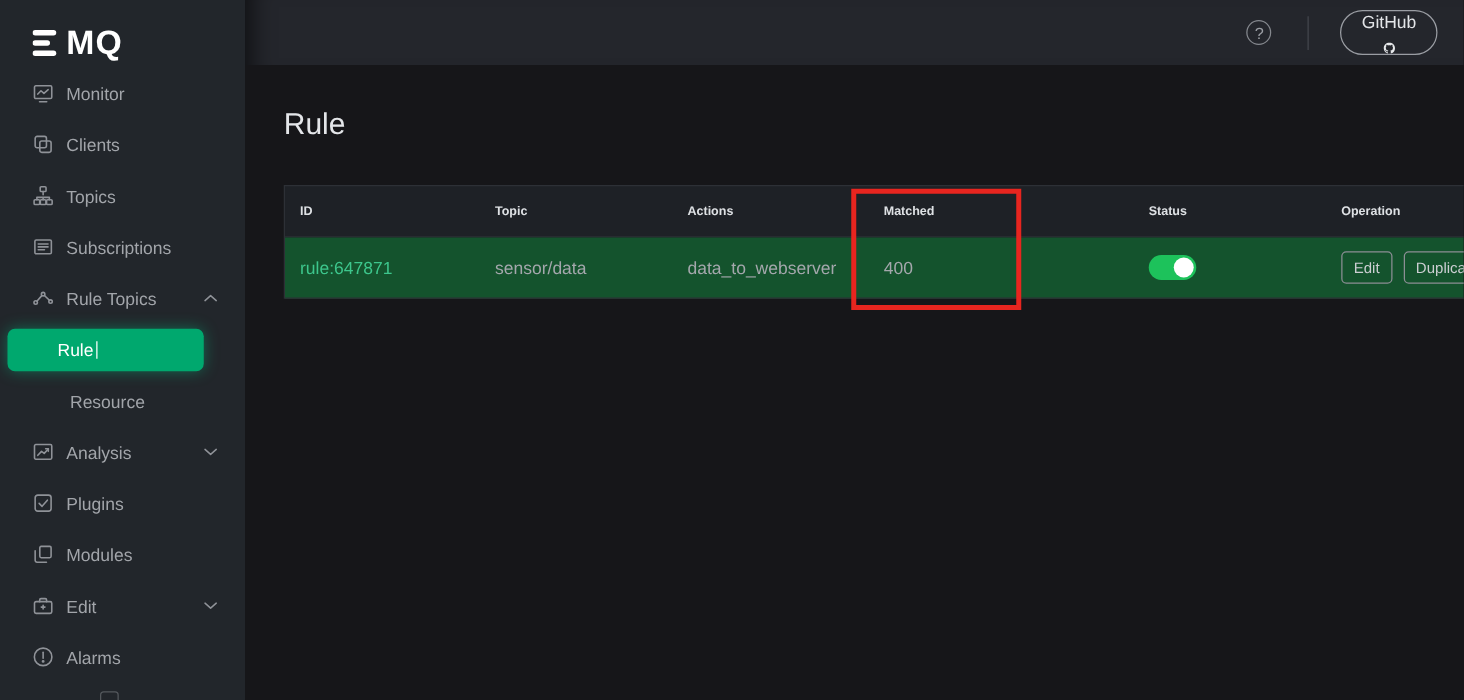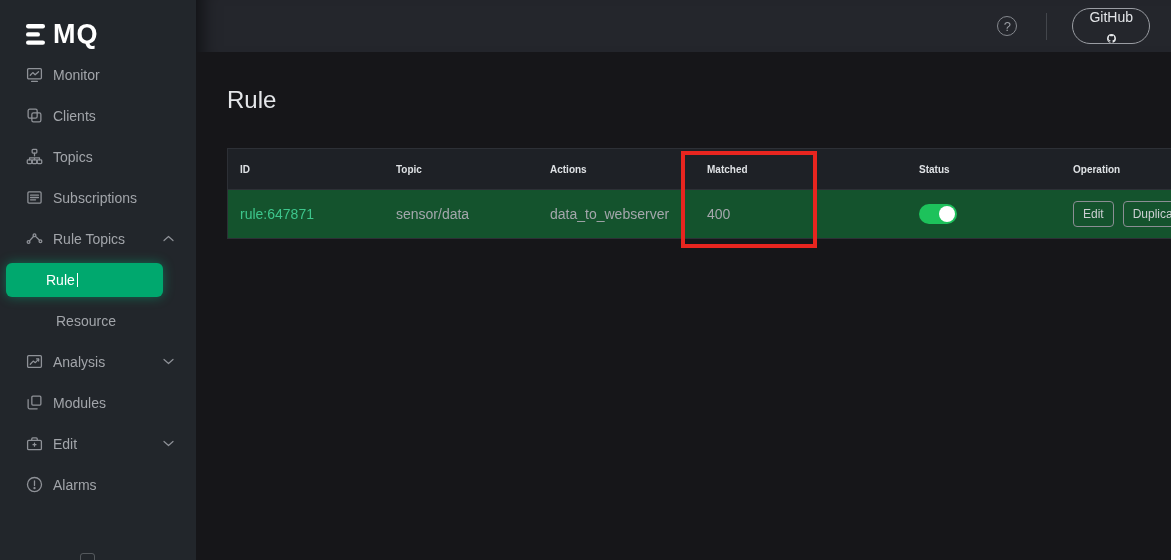--- a/index.html
+++ b/index.html
@@ -179,20 +179,27 @@
         <rect x="1.5" y="2.5" width="13" height="11" rx="1"></rect>
         <polyline points="4,10.6 6.8,7.6 8.8,9.1 11.9,5.8"></polyline>
         <polyline points="9.9,5.6 11.9,5.6 11.9,7.6"></polyline>
       </svg>
       <span>Analysis</span>
       <svg class="icon chev" viewBox="0 0 11 7">
         <polyline points="1,1.5 5.5,5.5 10,1.5"></polyline>
       </svg>
     </div>
 
+    <div class="nav-item">
+      <svg class="icon nicon" viewBox="0 0 16 16">
+        <rect x="2" y="2" width="12" height="12" rx="2"></rect>
+        <polyline points="5,8.2 7.2,10.4 11.2,5.8"></polyline>
+      </svg>
+      <span>Plugins</span>
+    </div>
 
     <div class="nav-item">
       <svg class="icon nicon" viewBox="0 0 16 16">
         <rect x="5.5" y="2" width="8.5" height="8.5" rx="1"></rect>
         <path d="M10.5,13.9 H3.4 A1.4,1.4 0 0 1 2,12.5 V5.3"></path>
       </svg>
       <span>Modules</span>
     </div>
 
     <div class="nav-item">

